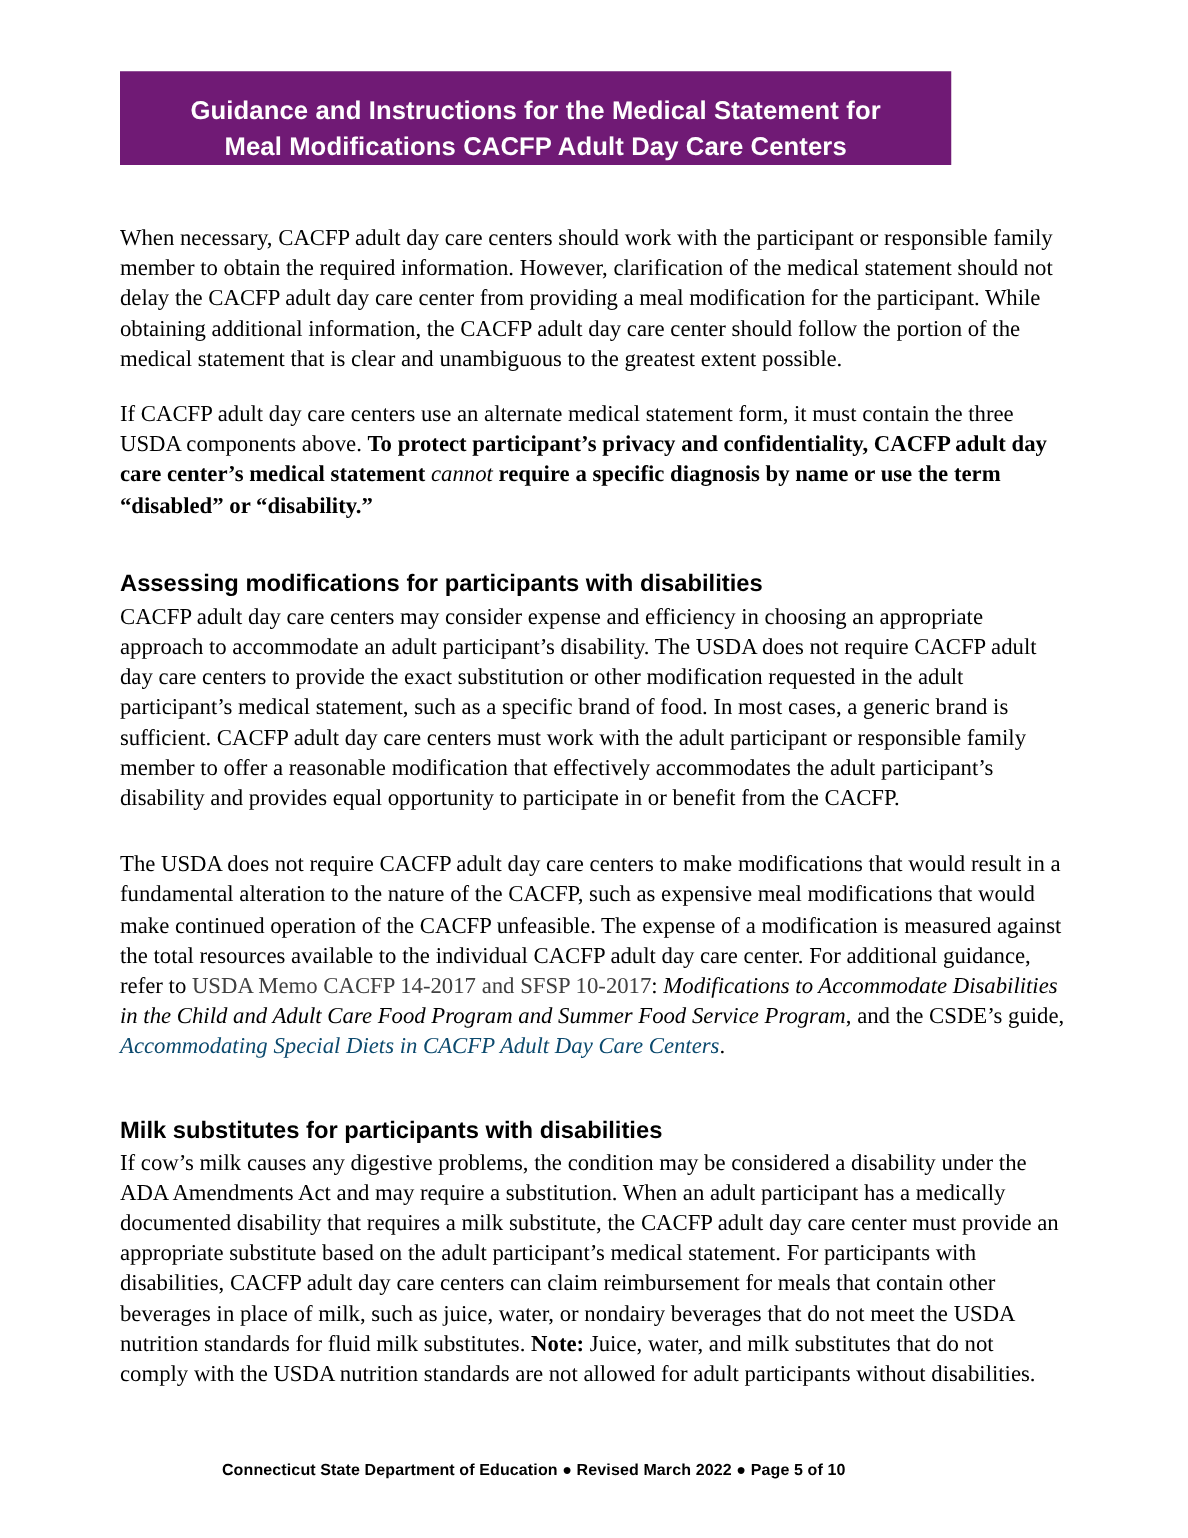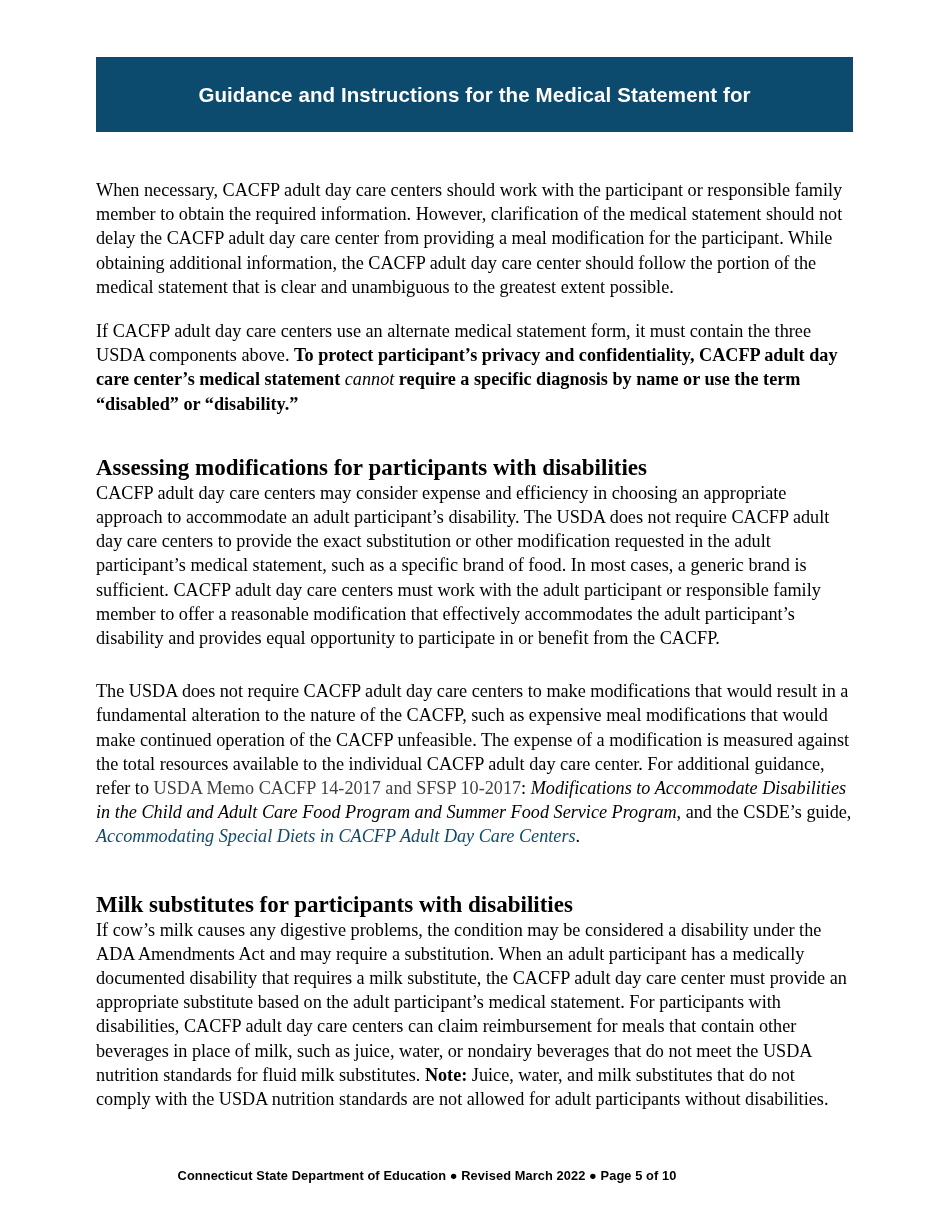--- a/index.html
+++ b/index.html
@@ -19,26 +19,26 @@
     position: relative;
     width: 950px;
     height: 1230px;
     box-sizing: border-box;
     padding: 0;
   }
   .banner {
     position: absolute;
     left: 96px;
     top: 57px;
-    width: 757px;
+    width: 665px;
     height: 75px;
-    background: #0c4a6e;
+    background: #701a75;
     color: #ffffff;
     display: flex;
-    align-items: center;
+    align-items: flex-end;
     justify-content: center;
     text-align: center;
   }
   .banner-inner {
     font-family: "Liberation Sans", sans-serif;
     font-weight: bold;
     font-size: 20.5px;
     line-height: 29px;
     letter-spacing: 0.1px;
   }
@@ -52,24 +52,24 @@
     margin: 0 0 20px 0;
     font-size: 18.2px;
     line-height: 24.2px;
     text-align: left;
   }
   p.tight {
     margin-bottom: 12px;
   }
   h2 {
     margin: 0 0 1px 0;
-    font-size: 23px;
+    font-size: 19px;
     font-weight: bold;
     line-height: 24px;
-    font-family: Liberation Serif, serif;
+    font-family: Liberation Sans, sans-serif;
   }
   .spacer-lg {
     height: 24px;
   }
   .spacer-md {
     height: 20px;
   }
   .spacer-sm {
     height: 9px;
   }
@@ -97,20 +97,21 @@
   }
 </style>
 </head>
 <body>
 
 <div class="page">
 
   <div class="banner">
     <div class="banner-inner">
       <div>Guidance and Instructions for the Medical Statement for</div>
+      <div>Meal Modifications CACFP Adult Day Care Centers</div>
     </div>
   </div>
 
   <div class="content">
 
     <p>When necessary, CACFP adult day care centers should work with the participant or responsible family member to obtain the required information. However, clarification of the medical statement should not delay the CACFP adult day care center from providing a meal modification for the participant. While obtaining additional information, the CACFP adult day care center should follow the portion of the medical statement that is clear and unambiguous to the greatest extent possible.</p>
 
     <p>
       <span>If CACFP adult day care centers use an alternate medical statement form, it must contain the three USDA components above. </span><span class="bold">To protect participant’s privacy and confidentiality, CACFP adult day care center’s medical statement </span><span class="bolditalic">cannot</span><span class="bold"> require a specific diagnosis by name or use the term “disabled” or “disability.”</span>
     </p>

